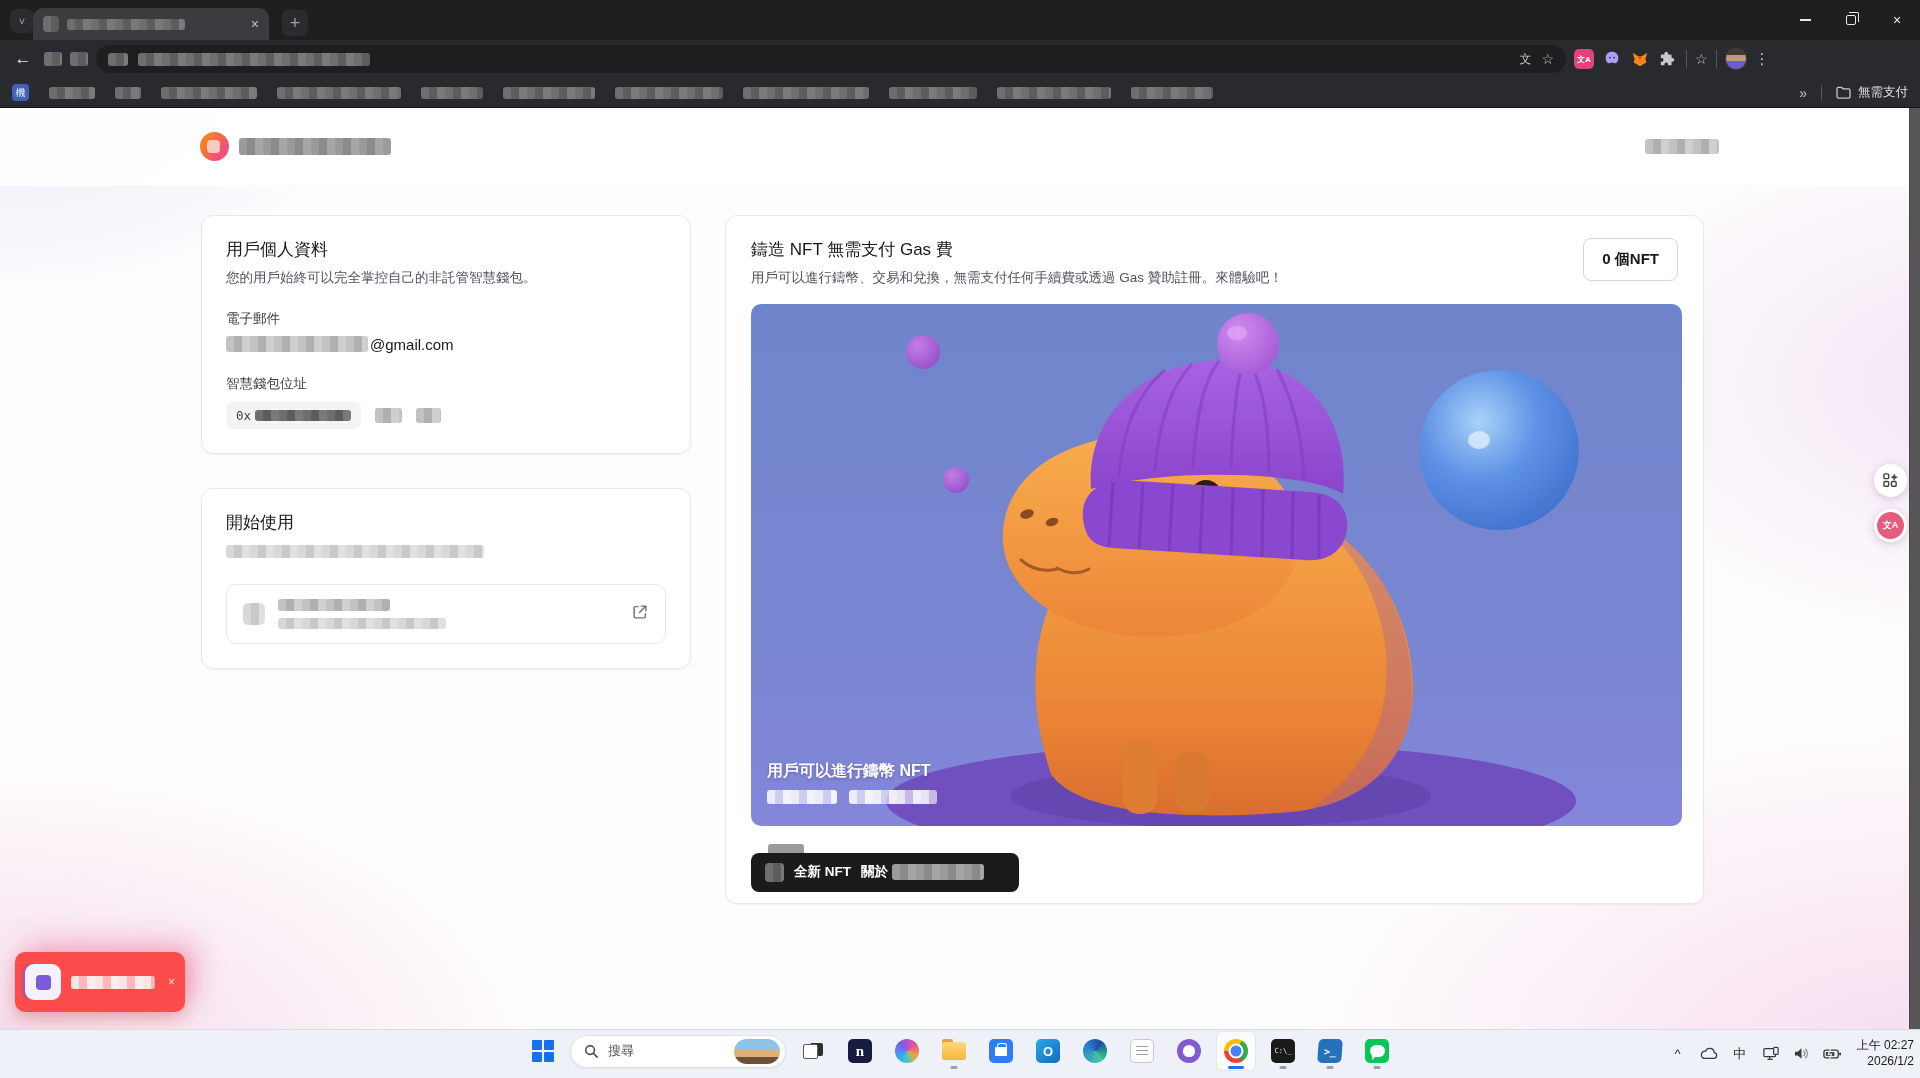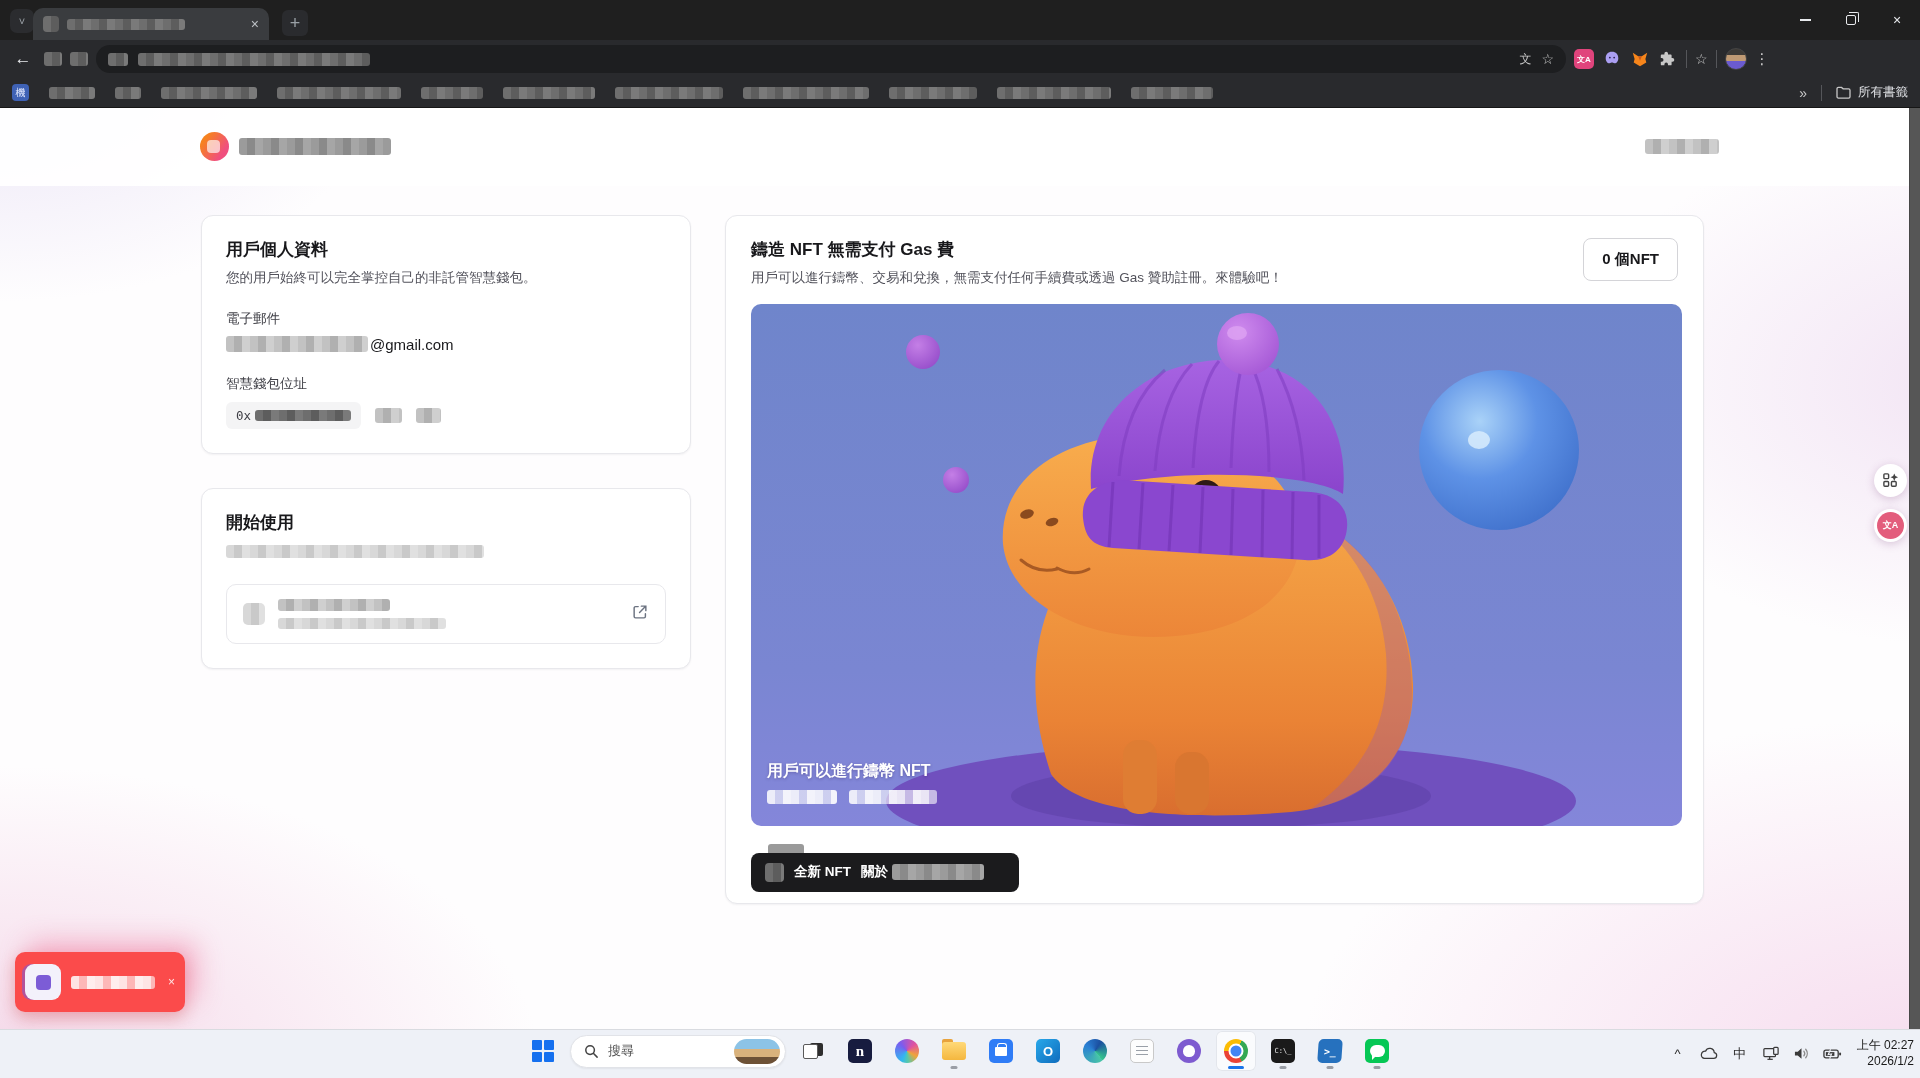--- a/index.html
+++ b/index.html
@@ -64,21 +64,21 @@
   .brand-logo::after { content:""; position:absolute; left:7px; top:8px; width:13px; height:13px; border-radius:4px; background:rgba(255,255,255,.65); }
   .header-right { position:absolute; right:190px; top:31px; }
 
   .content { position:absolute; top:107px; left:0; right:11px; display:flex; align-items:flex-start; }
   .col-left { margin-left:201px; width:490px; display:flex; flex-direction:column; gap:34px; }
   .col-right { margin-left:34px; width:979px; }
   .card { background:#ffffff; border:1px solid #e8e8ec; border-radius:12px; box-shadow:0 1px 2px rgba(20,20,40,.05); }
 
   
   .card-profile { padding:22px 24px 24px; }
-  .card-title { font-size:17px; font-weight:bold; color:#18181b; }
+  .card-title { font-size:17px; font-weight:normal; color:#18181b; }
   .card-sub { font-size:13.5px; color:#52525b; margin-top:7px; line-height:1.45; }
   .field-label { font-size:13.5px; color:#3f3f46; margin-top:22px; }
   .email-line { margin-top:8px; font-size:15px; color:#18181b; display:flex; align-items:center; }
   .wallet-line { margin-top:9px; display:flex; align-items:center; gap:14px; }
   .wallet-pill { height:27px; background:#f4f4f5; border-radius:6px; display:flex; align-items:center; padding:0 10px; gap:4px; font-family:"DejaVu Sans Mono","Liberation Mono",monospace; font-size:12.5px; color:#3f3f46; }
 
   
   .card-start { padding:22px 24px 24px; }
   .start-row { margin-top:22px; border:1px solid #e8e8ec; border-radius:10px; padding:14px 16px; display:flex; align-items:center; gap:13px; }
   .start-lines { display:flex; flex-direction:column; gap:7px; }
@@ -226,21 +226,21 @@
     <span class="bm rx dark" style="width:88px;"></span>
     <span class="bm rx dark" style="width:114px;"></span>
     <span class="bm rx dark" style="width:82px;"></span>
     <div class="bm-right">
       <span class="bm-overflow">»</span>
       <span class="bm-sep"></span>
       <span class="allbm">
         <svg width="15" height="13" viewBox="0 0 16 14">
             <path d="M1 3a1.5 1.5 0 0 1 1.5-1.5h3.4L7.6 3h5.9A1.5 1.5 0 0 1 15 4.5v7A1.5 1.5 0 0 1 13.5 13h-11A1.5 1.5 0 0 1 1 11.5z" fill="none" stroke="#c8c8c8" stroke-width="1.4"></path>
           </svg>
-        <span>所有書籤</span>
+        <span>無需支付</span>
       </span>
     </div>
   </div>
 
   <div class="webpage">
 
     <div class="site-header">
       <div class="brand">
         <span class="brand-logo"></span>
         <span class="rx" style="width:152px;height:17px;"></span>

